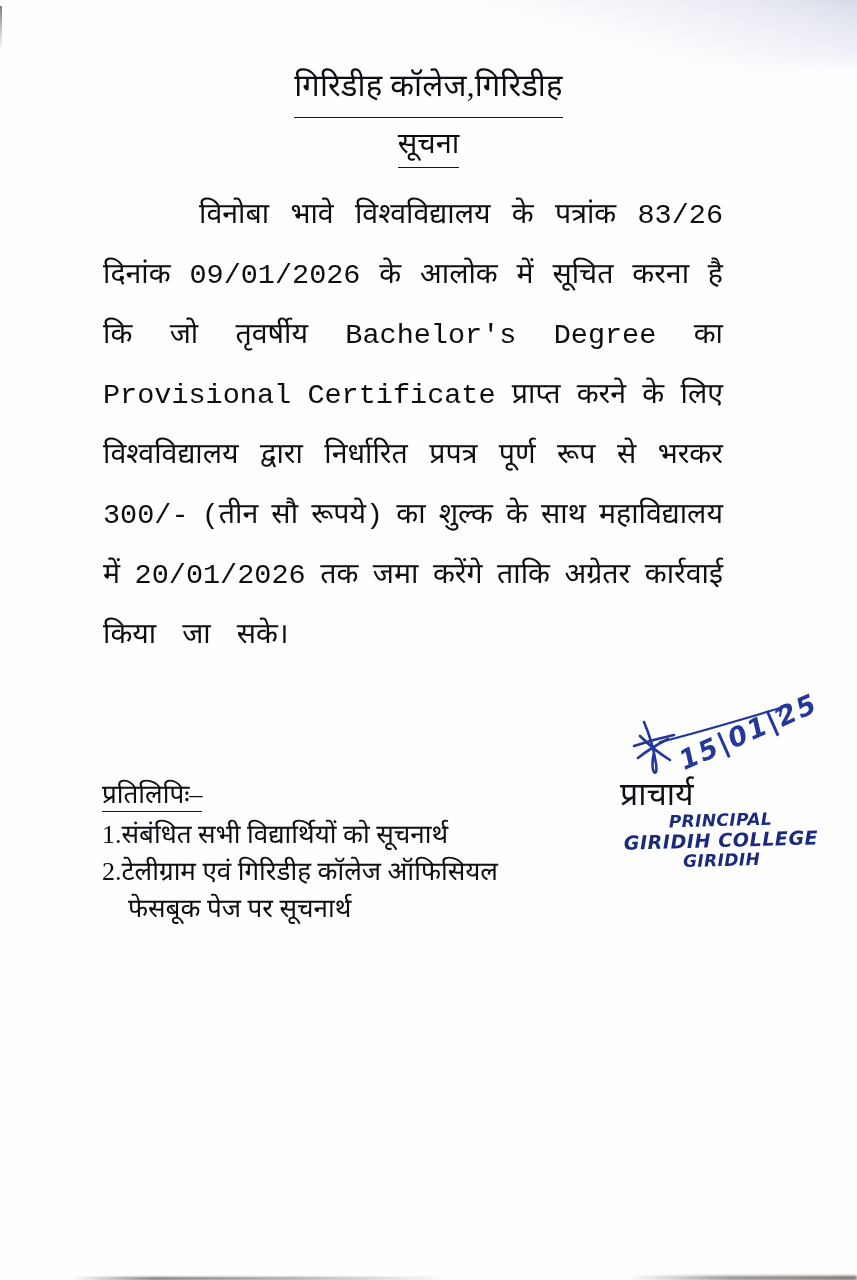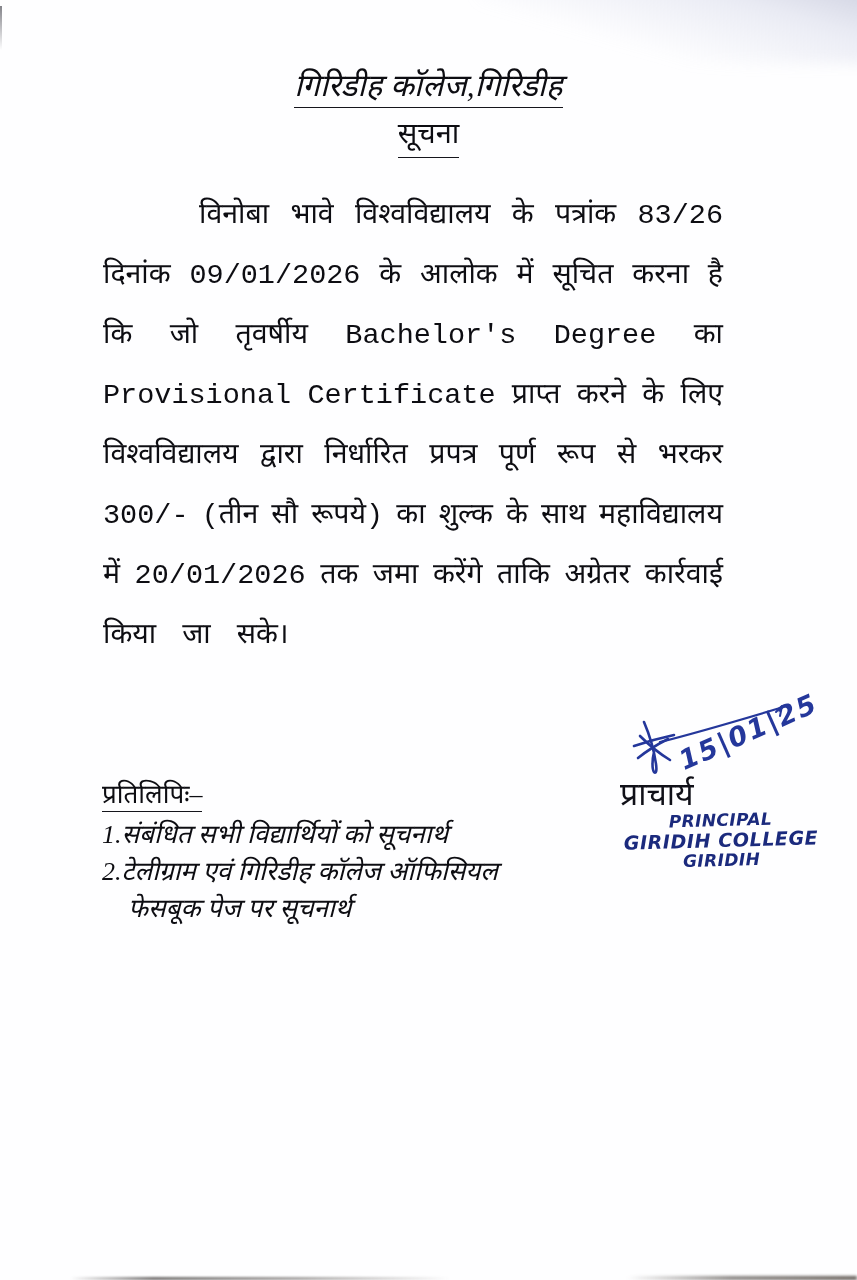--- a/index.html
+++ b/index.html
@@ -71,22 +71,21 @@
     left: 0;
     width: 857px;
     text-align: center;
   }
   .college-name {
     font-size: 31px;
     line-height: 40px;
     letter-spacing: 0.2px;
     display: inline-block;
     position: relative;
-    padding-bottom: 2px;
-    font-style: italic;
+    padding-bottom: 12px;
   }
   .college-name::after {
     content: "";
     position: absolute;
     left: 0;
     right: 0;
     bottom: 0;
     height: 1.4px;
     background: #15151c;
   }
@@ -160,21 +159,20 @@
   }
   .copy-list {
     margin: 4px 0 0 0;
     padding: 0;
     list-style: none;
   }
   .copy-list li {
     font-size: 26px;
     line-height: 37px;
     white-space: nowrap;
-    font-style: italic;
   }
   .copy-list li .cont {
     display: block;
     padding-left: 26px;
   }
 
   
   .sign-area {
     position: absolute;
     left: 596px;

